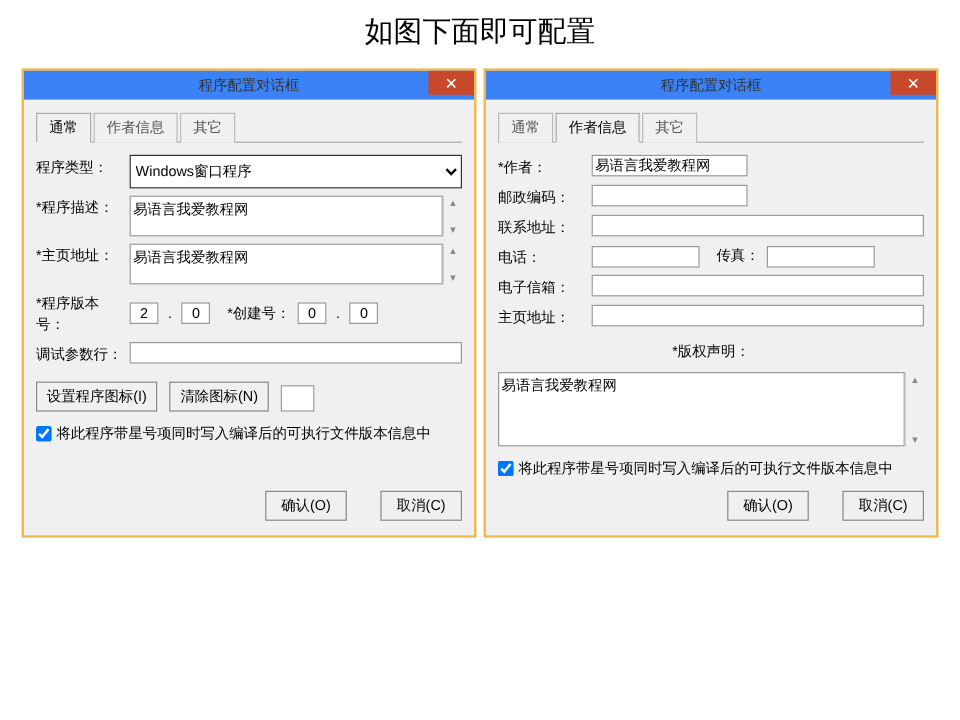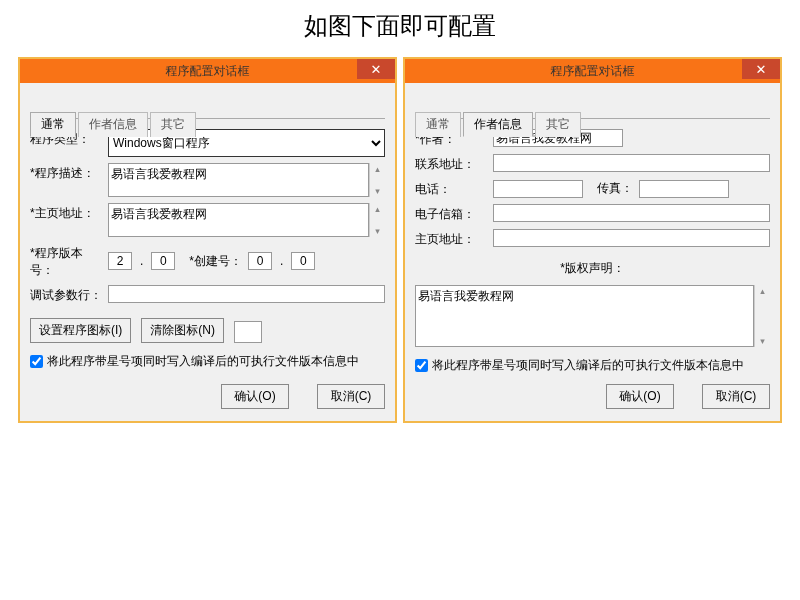--- a/index.html
+++ b/index.html
@@ -1,25 +1,25 @@
 <!DOCTYPE html>
 <html><head>
   <meta charset="utf-8">
   <style>
     * { box-sizing: border-box; margin: 0; padding: 0; }
     body { font-family: "Microsoft YaHei", SimSun, sans-serif; font-size: 12px; background: #fff; width: 800px; height: 600px; }
     .page-title { text-align: center; font-size: 24px; padding: 10px 0 15px; }
     .dialogs { display: flex; gap: 6px; padding: 0 18px; }
     .dialog { flex: 1; border: 2px solid #f3b84a; background: #f0f0f0; display: flex; flex-direction: column; }
-    .titlebar { background: #f97316; height: 24px; display: flex; align-items: center; position: relative; }
+    .titlebar { background: #3b82f6; height: 24px; display: flex; align-items: center; position: relative; }
     .titlebar-title { flex: 1; text-align: center; font-size: 12px; color: #333; }
     .close-btn { width: 38px; height: 20px; background: #c9482c; color: #fff; display: flex; align-items: center; justify-content: center; font-size: 13px; position: absolute; right: 0; top: 0; cursor: pointer; font-family: Arial; }
     .dialog-body { background: #f0f0f0; padding: 10px 10px 12px; flex: 1; display: flex; flex-direction: column; }
     .tabs { display: flex; border-bottom: 1px solid #aaa; margin-bottom: 10px; }
-    .tab { padding: 3px 10px; border: 1px solid #aaa; border-bottom: none; background: #f0f0f0; margin-right: 2px; cursor: pointer; font-size: 12px; position: relative; top: 19px; }
+    .tab { padding: 3px 10px; border: 1px solid #aaa; border-bottom: none; background: #f0f0f0; margin-right: 2px; cursor: pointer; font-size: 12px; position: relative; top: 1px; }
     .tab.active { background: #f0f0f0; border-bottom: 1px solid #f0f0f0; }
     .tab:not(.active) { border-color: #bbb; color: #555; }
     .form { display: flex; flex-direction: column; gap: 6px; }
     .row { display: flex; align-items: flex-start; gap: 6px; }
     .row label { width: 72px; flex-shrink: 0; text-align: left; padding-top: 2px; font-size: 12px; }
     .row input[type=text] { border: 1px solid #999; background: #fff; height: 18px; padding: 0 2px; font-size: 12px; font-family: inherit; }
     .row textarea { border: 1px solid #999; background: #fff; font-size: 12px; font-family: inherit; padding: 2px; resize: none; flex: 1; }
     .row select { border: 1px solid #333; background: #fff; height: 28px; font-size: 12px; flex: 1; font-family: inherit; }
     .row .sel { background: #3399ff; color: #fff; }
     .num-input { width: 24px; text-align: center; }
@@ -123,20 +123,24 @@
         <div class="tab">通常</div>
         <div class="tab active">作者信息</div>
         <div class="tab">其它</div>
       </div>
       <div class="form">
         <div class="row">
           <label>*作者：</label>
           <input type="text" style="width: 130px;" value="易语言我爱教程网">
         </div>
         <div class="row">
+          <label>邮政编码：</label>
+          <input type="text" style="width: 130px;" value="">
+        </div>
+        <div class="row">
           <label>联系地址：</label>
           <input type="text" class="flex1" value="" style="">
         </div>
         <div class="row" style="align-items:center">
           <label>电话：</label>
           <input type="text" style="width: 90px;" value="">
           <span style="margin-left:8px">传真：</span>
           <input type="text" style="width: 90px;" value="">
         </div>
         <div class="row">

